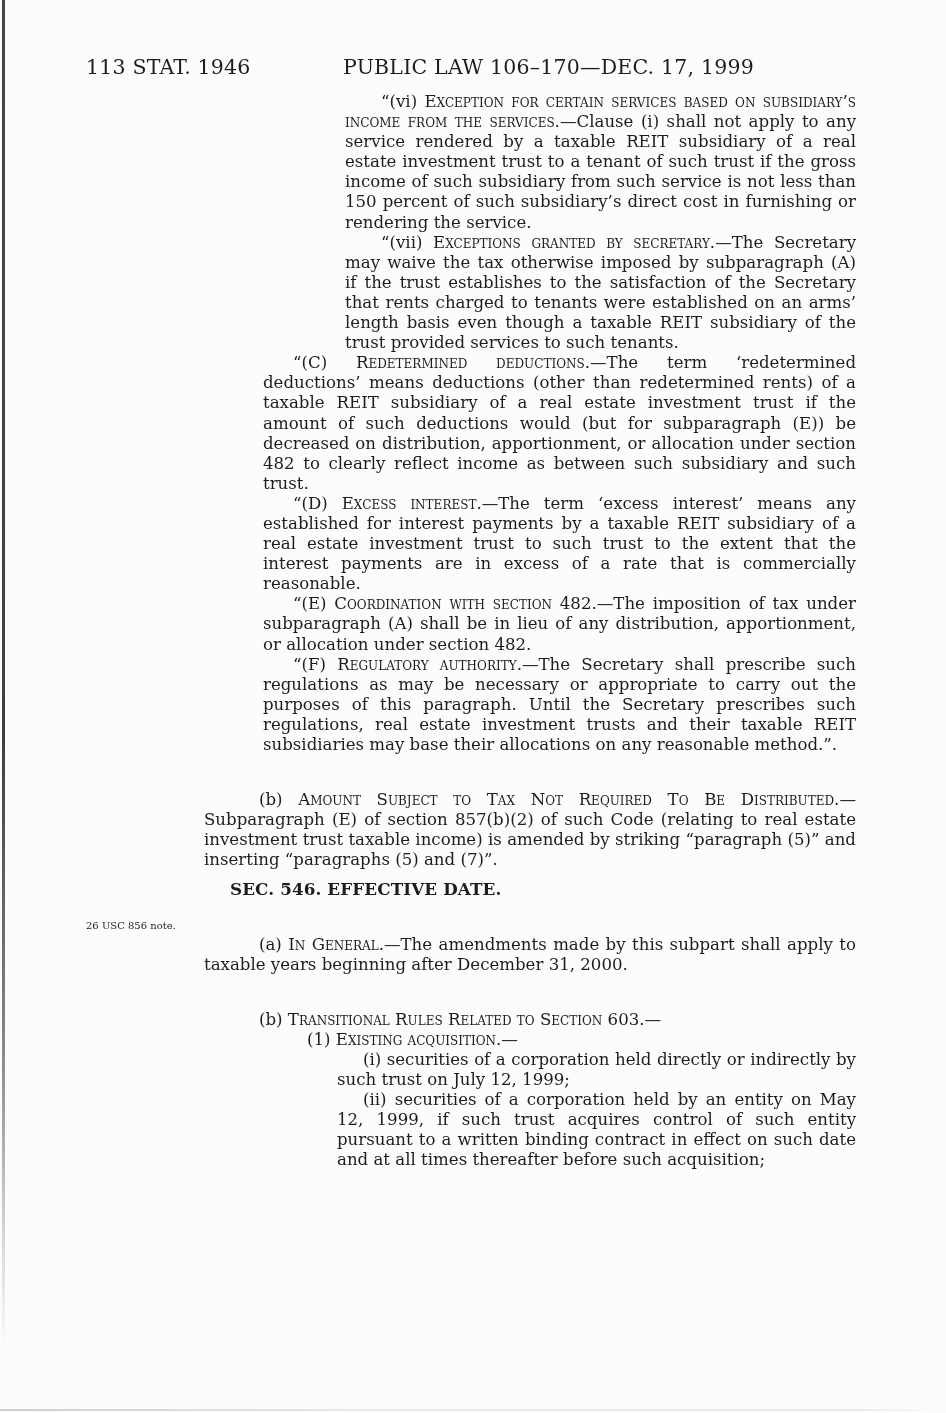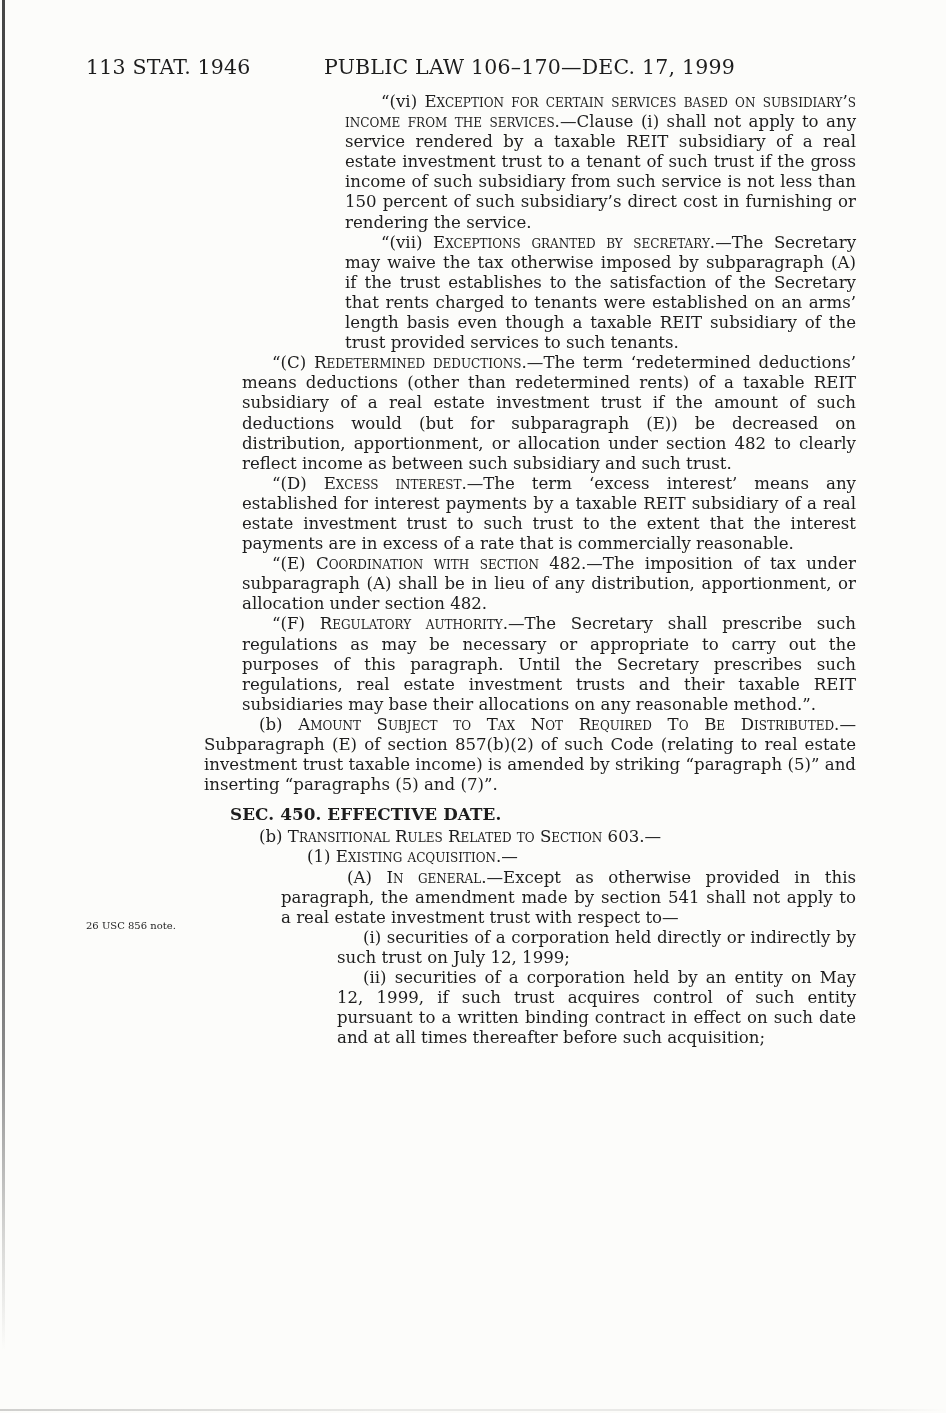--- a/index.html
+++ b/index.html
@@ -18,38 +18,38 @@
     position: absolute; left: 2px; top: 0; width: 3px; height: 1350px;
     background: linear-gradient(to bottom, #474747 0%, #3f3f3f 55%, #8a8a8a 78%, #d8d8d6 92%, rgba(216,216,214,0) 100%);
   }
   .scan-edge-bottom {
     position: absolute; left: 0; bottom: 2px; width: 100%; height: 2px;
     background: linear-gradient(to right, #cfcfcd, #e9e9e7 40%, #e9e9e7 90%, rgba(233,233,231,0));
   }
   
   .runhead { position: absolute; top: 55px; left: 0; width: 804px; height: 28px; font-size: 20.5px; }
   .stat-number { position: absolute; left: 86px; top: 0; letter-spacing: 0.2px; }
-  .law-title   { position: absolute; left: 324px; top: 0; letter-spacing: 0.2px; text-align: center; }
+  .law-title   { position: absolute; left: 343px; top: 0; letter-spacing: 0.2px; text-align: center; }
   
   .margin-note {
     position: absolute; left: 86px; top: 917px; width: 132px;
     font-size: 10px; line-height: 17px;
   }
   
   .textcol {
     position: absolute; left: 204px; top: 92px; width: 652px;
     font-size: 16.6px; line-height: 20.1px;
   }
   .para { margin: 0; text-align: justify; }
   .run-sc { font-variant: small-caps; }
   .run-b  { font-weight: bold; }
   
   .ind-vi { margin-left: 141px; text-indent: 36px; } 
-  .ind-C  { margin-left: 38px;  text-indent: 30px; } 
-  .ind-a  { margin-left: 0;     text-indent: 55px; } 
+  .ind-C  { margin-left: 59px;  text-indent: 30px; } 
+  .ind-a  { margin-left: 0;     text-indent: 55px; margin-top: 35px; } 
   .ind-1  { margin-left: 56px;  text-indent: 47px; } 
   .ind-A  { margin-left: 77px;  text-indent: 66px; } 
   .ind-i  { margin-left: 133px; text-indent: 26px; } 
   .sec-heading {
     margin: 9px 0 3px 26px; text-indent: 0; text-align: left;
     font-weight: bold; font-size: 16.8px; letter-spacing: 0.1px;
   }
 </style>
 </head>
 <body>
@@ -67,21 +67,21 @@
   <div class="margin-note">26 USC 856 note.</div>
 
   <div class="textcol">
       <p class="para ind-vi"><span class="run-n">“(vi) </span><span class="run-sc">Exception for certain services based on subsidiary’s income from the services.—</span><span class="run-n">Clause (i) shall not apply to any service rendered by a taxable REIT subsidiary of a real estate investment trust to a tenant of such trust if the gross income of such subsidiary from such service is not less than 150 percent of such subsidiary’s direct cost in furnishing or rendering the service.</span></p>
       <p class="para ind-vi"><span class="run-n">“(vii) </span><span class="run-sc">Exceptions granted by secretary.—</span><span class="run-n">The Secretary may waive the tax otherwise imposed by subparagraph (A) if the trust establishes to the satisfaction of the Secretary that rents charged to tenants were established on an arms’ length basis even though a taxable REIT subsidiary of the trust provided services to such tenants.</span></p>
       <p class="para ind-C"><span class="run-n">“(C) </span><span class="run-sc">Redetermined deductions.—</span><span class="run-n">The term ‘redetermined deductions’ means deductions (other than redetermined rents) of a taxable REIT subsidiary of a real estate investment trust if the amount of such deductions would (but for subparagraph (E)) be decreased on distribution, apportionment, or allocation under section 482 to clearly reflect income as between such subsidiary and such trust.</span></p>
       <p class="para ind-C"><span class="run-n">“(D) </span><span class="run-sc">Excess interest.—</span><span class="run-n">The term ‘excess interest’ means any established for interest payments by a taxable REIT subsidiary of a real estate investment trust to such trust to the extent that the interest payments are in excess of a rate that is commercially reasonable.</span></p>
       <p class="para ind-C"><span class="run-n">“(E) </span><span class="run-sc">Coordination with section 482.—</span><span class="run-n">The imposition of tax under subparagraph (A) shall be in lieu of any distribution, apportionment, or allocation under section 482.</span></p>
       <p class="para ind-C"><span class="run-n">“(F) </span><span class="run-sc">Regulatory authority.—</span><span class="run-n">The Secretary shall prescribe such regulations as may be necessary or appropriate to carry out the purposes of this paragraph. Until the Secretary prescribes such regulations, real estate investment trusts and their taxable REIT subsidiaries may base their allocations on any reasonable method.”.</span></p>
       <p class="para ind-a"><span class="run-n">(b) </span><span class="run-sc">Amount Subject to Tax Not Required To Be Distributed.—</span><span class="run-n">Subparagraph (E) of section 857(b)(2) of such Code (relating to real estate investment trust taxable income) is amended by striking “paragraph (5)” and inserting “paragraphs (5) and (7)”.</span></p>
-      <p class="para sec-heading"><span class="run-b">SEC. 450. EFFECTIVE DATE.</span></p>
+      <p class="para sec-heading"><span class="run-b">SEC. 546. EFFECTIVE DATE.</span></p>
+      <p class="para ind-a"><span class="run-n">(a) </span><span class="run-sc">In General.—</span><span class="run-n">The amendments made by this subpart shall apply to taxable years beginning after December 31, 2000.</span></p>
       <p class="para ind-a"><span class="run-n">(b) </span><span class="run-sc">Transitional Rules Related to Section 603.—</span></p>
       <p class="para ind-1"><span class="run-n">(1) </span><span class="run-sc">Existing acquisition.—</span></p>
-      <p class="para ind-A"><span class="run-n">(A) </span><span class="run-sc">In general.—</span><span class="run-n">Except as otherwise provided in this paragraph, the amendment made by section 541 shall not apply to a real estate investment trust with respect to—</span></p>
       <p class="para ind-i"><span class="run-n">(i) securities of a corporation held directly or indirectly by such trust on July 12, 1999;</span></p>
       <p class="para ind-i"><span class="run-n">(ii) securities of a corporation held by an entity on May 12, 1999, if such trust acquires control of such entity pursuant to a written binding contract in effect on such date and at all times thereafter before such acquisition;</span></p>
     </div>
 
 </div>
 
 </body></html>

